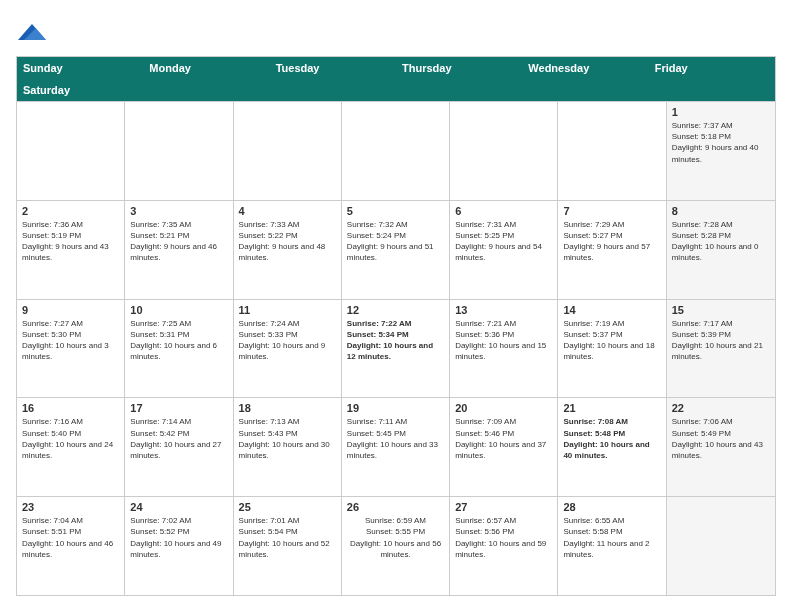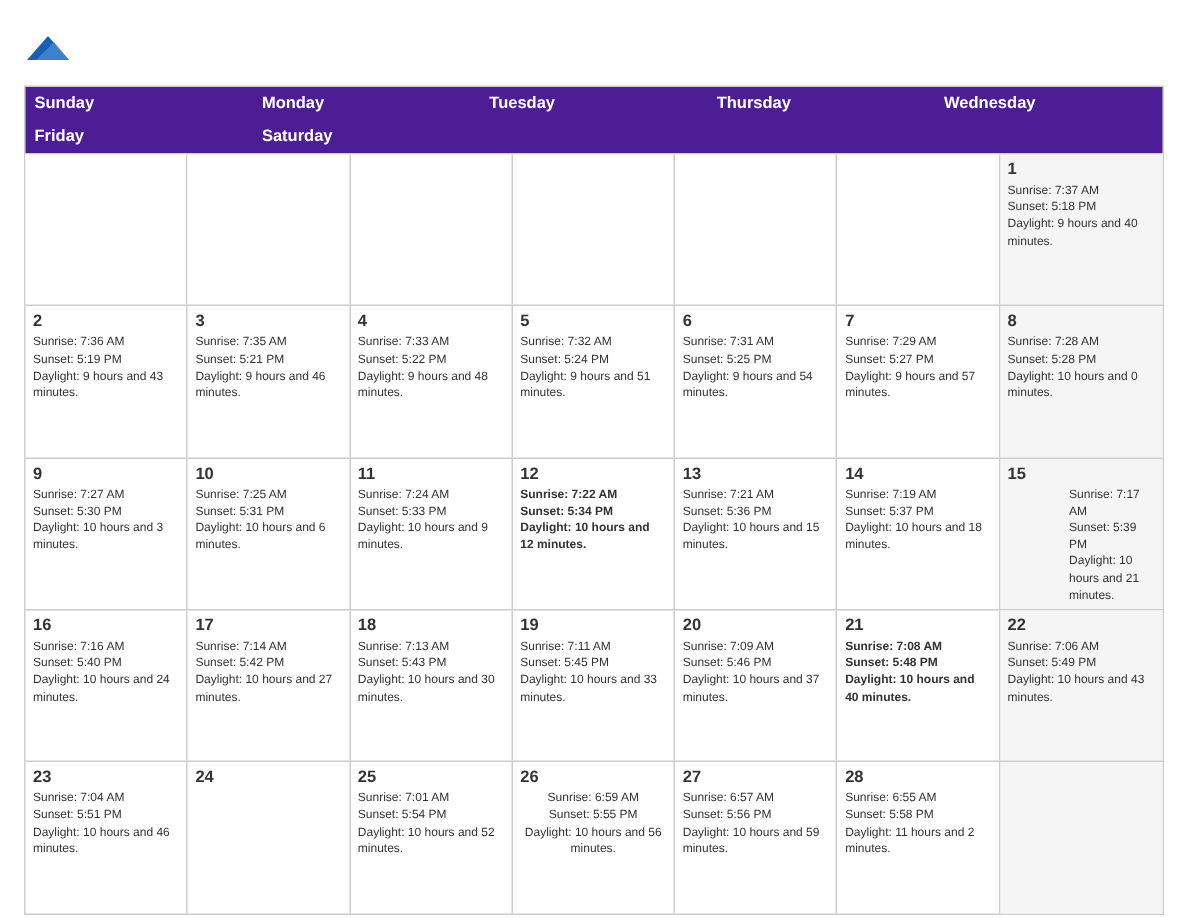--- a/index.html
+++ b/index.html
@@ -49,22 +49,22 @@
       color: #555;
     }
     .calendar {
       flex: 1;
       display: flex;
       flex-direction: column;
       border: 1px solid #ccc;
     }
     .day-headers {
       display: grid;
-      grid-template-columns: repeat(5, 1fr);
-      background: #4c1d95;
+      grid-template-columns: repeat(6, 1fr);
+      background: #0f766e;
     }
     .day-header {
       color: white;
       font-size: 11px;
       font-weight: bold;
       padding: 5px 6px;
       text-align: left;
     }
     .calendar-body {
       display: grid;
@@ -220,21 +220,21 @@
 Daylight: 10 hours and 15 minutes.</div>
           </div>
           <div class="day-cell">
             <span class="day-num">14</span>
             <div class="day-info" style="white-space: pre-line;">Sunrise: 7:19 AM
 Sunset: 5:37 PM
 Daylight: 10 hours and 18 minutes.</div>
           </div>
           <div class="day-cell shaded">
             <span class="day-num">15</span>
-            <div class="day-info" style="white-space: pre-line; margin-left: 41px;">Sunrise: 7:17 AM
+            <div class="day-info" style="white-space: pre-line;">Sunrise: 7:17 AM
 Sunset: 5:39 PM
 Daylight: 10 hours and 21 minutes.</div>
           </div>
         </div>
         <div class="week-row">
           <div class="day-cell">
             <span class="day-num">16</span>
             <div class="day-info" style="white-space: pre-line;">Sunrise: 7:16 AM
 Sunset: 5:40 PM
 Daylight: 10 hours and 24 minutes.</div>
@@ -278,20 +278,23 @@
         </div>
         <div class="week-row">
           <div class="day-cell">
             <span class="day-num">23</span>
             <div class="day-info" style="white-space: pre-line;">Sunrise: 7:04 AM
 Sunset: 5:51 PM
 Daylight: 10 hours and 46 minutes.</div>
           </div>
           <div class="day-cell">
             <span class="day-num">24</span>
+            <div class="day-info" style="white-space: pre-line;">Sunrise: 7:02 AM
+Sunset: 5:52 PM
+Daylight: 10 hours and 49 minutes.</div>
           </div>
           <div class="day-cell">
             <span class="day-num">25</span>
             <div class="day-info" style="white-space: pre-line;">Sunrise: 7:01 AM
 Sunset: 5:54 PM
 Daylight: 10 hours and 52 minutes.</div>
           </div>
           <div class="day-cell">
             <span class="day-num">26</span>
             <div class="day-info" style="white-space: pre-line; text-align: center;">Sunrise: 6:59 AM

